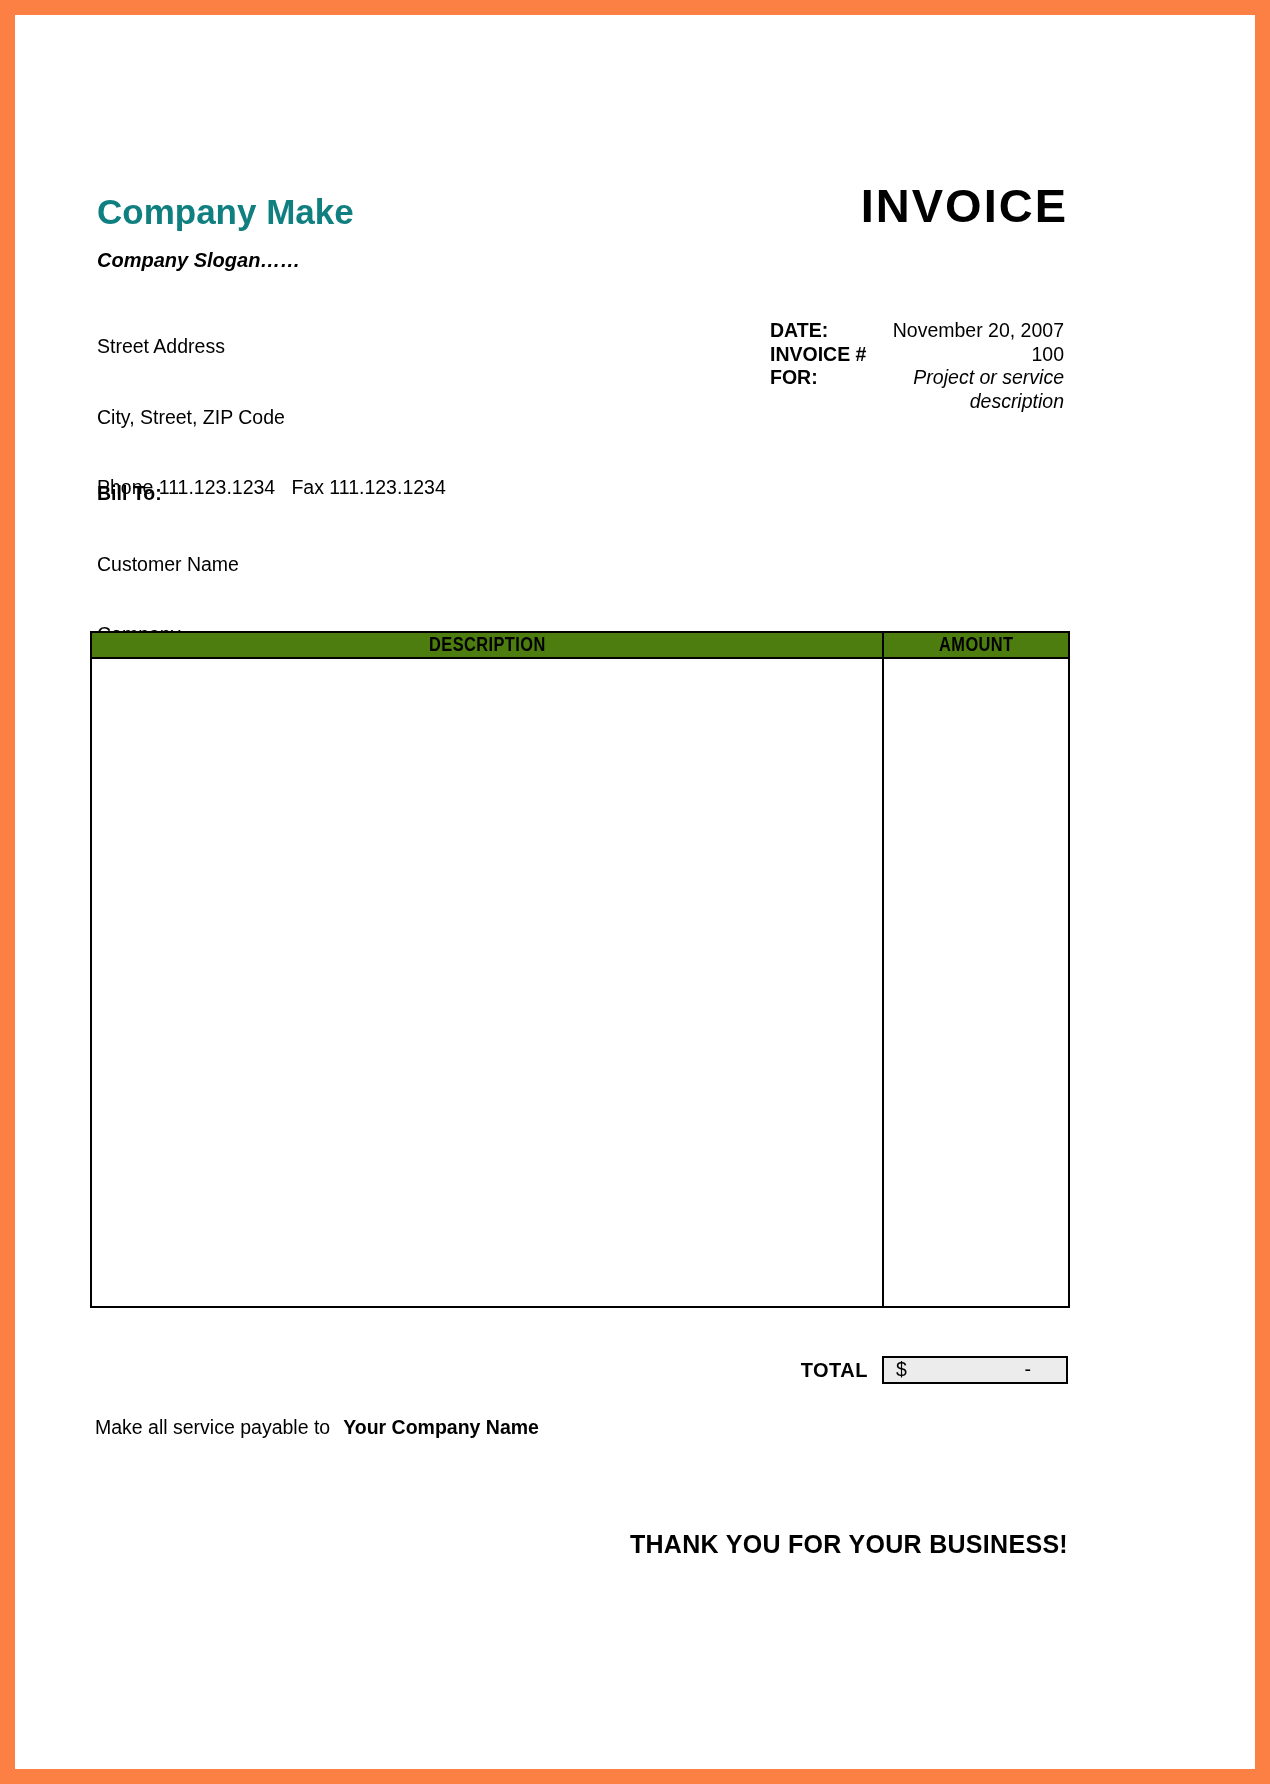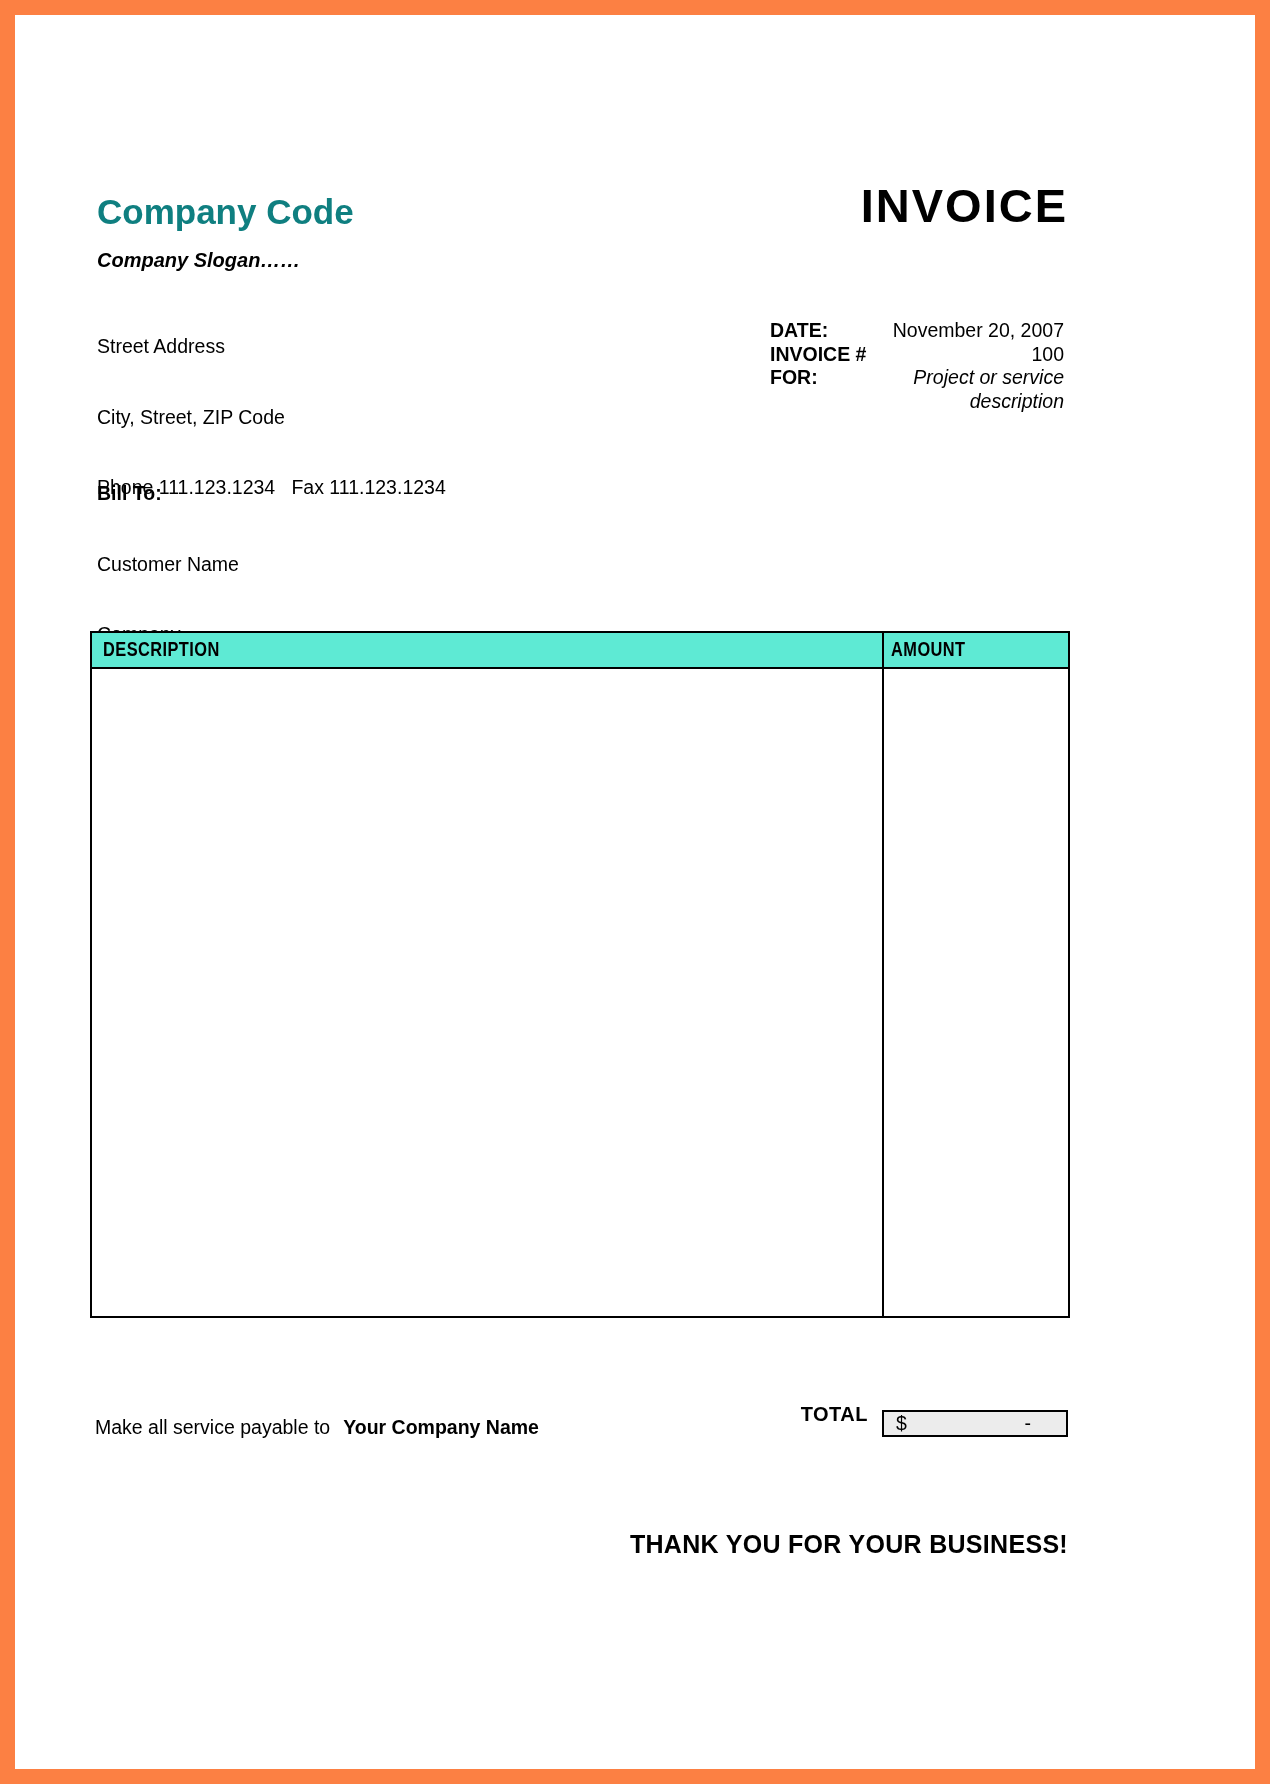--- a/index.html
+++ b/index.html
@@ -48,31 +48,31 @@
   .billto-block { position:absolute; top:420px; left:0; padding-left:7px; white-space:pre; }
   .billto-label { font-weight:bold; }
   
   .items-table {
     position:absolute; top:616px; left:0;
     width:978px; border-collapse:collapse; table-layout:fixed;
   }
   .col-desc { width:792px; }
   .col-amt  { width:186px; }
   .items-table th {
-    border:2px solid #000; background:#5eead4;
-    height:36px; padding:0;
+    border:2px solid #000; background:#4d7c0f;
+    height:25px; padding:0;
     font-weight:bold; font-size:19.5px;
-    text-align:left; vertical-align:middle;
+    text-align:center; vertical-align:middle;
   }
   .condensed { display:inline-block; transform:scaleX(0.84); transform-origin:center; letter-spacing:0.5px; }
   .items-table td { border:2px solid #000; height:649px; background:#fff; vertical-align:top; }
   
   .total-row {
-    position:absolute; top:1376px; left:0; width:978px; height:46px;
-    display:flex; justify-content:flex-end; align-items:flex-end;
+    position:absolute; top:1332px; left:0; width:978px; height:46px;
+    display:flex; justify-content:flex-end; align-items:center;
   }
   .total-label { font-weight:bold; font-size:20px; line-height:46px; margin-right:14px; letter-spacing:0.5px; }
   .total-cell {
     width:186px; border:2px solid #000; background:#ececec;
     display:flex; align-items:center; justify-content:space-between;
     padding:0 35px 0 12px;
   }
   
   .checks-line { position:absolute; top:1401px; left:0; padding-left:5px; }
   .bold-name { font-weight:bold; margin-left:13px; }
@@ -82,21 +82,21 @@
   }
 </style>
 </head>
 <body>
 
 <div class="page">
   <div class="doc">
 
     <div class="header-row">
       <div class="company-block">
-        <div class="company-name">Company Code</div>
+        <div class="company-name">Company Make</div>
         <div class="slogan">Company Slogan……</div>
       </div>
       <div class="invoice-title">INVOICE</div>
     </div>
 
     <div class="info-row">
       <div class="address-block">
         <div class="addr-line">Street Address</div>
         <div class="addr-line">City, Street, ZIP Code</div>
         <div class="addr-line">Phone 111.123.1234   Fax 111.123.1234</div>

